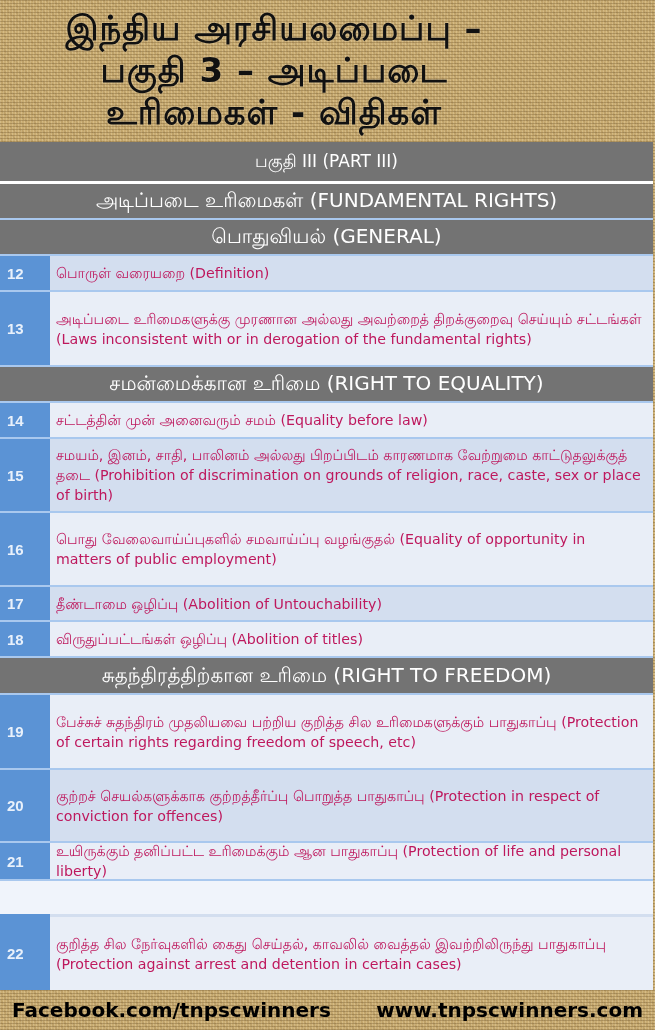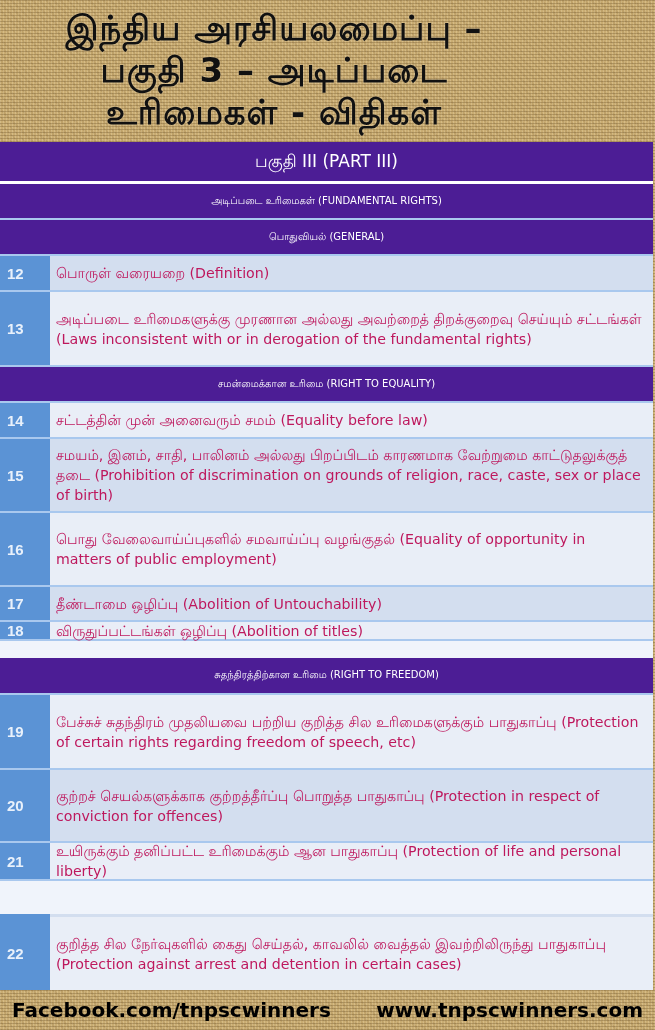--- a/index.html
+++ b/index.html
@@ -19,28 +19,28 @@
     font-size:34px; line-height:42px; letter-spacing:1px; text-align:left;
     text-shadow: 0 0 2px rgba(255,240,210,0.5);
   }
   .title .line { display:block; white-space:nowrap; }
   .table {
     position:absolute; left:0; top:142px; width:653px; height:848px;
     background:#f0f4fb;
   }
   .band {
     position:absolute; left:0; width:653px;
-    background:#4c1d95;
+    background:#737373;
     color:#fff; display:flex; align-items:center; justify-content:center;
     font-family:"DejaVu Sans", sans-serif;
     border-bottom:2px solid #a9c8ee;
     box-sizing:border-box;
   }
   .band.part { font-size:17px; border-bottom:3px solid #ffffff; }
-  .band.sec { font-size:10px; }
+  .band.sec { font-size:20px; }
   .row {
     position:absolute; left:0; width:653px; display:flex;
     border-bottom:2px solid #a9c8ee; box-sizing:border-box;
   }
   .row .num {
     width:50px; flex:0 0 50px; background:#5b93d5; color:#e9f1fb;
     font-size:15px; font-weight:bold; display:flex; align-items:center;
     padding-left:7px; box-sizing:border-box;
     font-family:"Liberation Sans", sans-serif;
   }
@@ -92,21 +92,21 @@
     <div class="desc">சமயம், இனம், சாதி, பாலினம் அல்லது பிறப்பிடம் காரணமாக வேற்றுமை காட்டுதலுக்குத் தடை (Prohibition of discrimination on grounds of religion, race, caste, sex or place of birth)</div>
   </div>
   <div class="row even" style="top:371px;height:74px;">
     <div class="num">16</div>
     <div class="desc">பொது வேலைவாய்ப்புகளில் சமவாய்ப்பு வழங்குதல் (Equality of opportunity in matters of public employment)</div>
   </div>
   <div class="row odd" style="top:445px;height:35px;">
     <div class="num">17</div>
     <div class="desc">தீண்டாமை ஒழிப்பு (Abolition of Untouchability)</div>
   </div>
-  <div class="row even" style="top:480px;height:19px;">
+  <div class="row even" style="top:480px;height:36px;">
     <div class="num">18</div>
     <div class="desc">விருதுப்பட்டங்கள் ஒழிப்பு (Abolition of titles)</div>
   </div>
 
   <div class="band sec" style="top:516px;height:37px;">சுதந்திரத்திற்கான உரிமை (RIGHT TO FREEDOM)</div>
 
   <div class="row even" style="top:553px;height:75px;">
     <div class="num">19</div>
     <div class="desc">பேச்சுச் சுதந்திரம் முதலியவை பற்றிய குறித்த சில உரிமைகளுக்கும் பாதுகாப்பு (Protection of certain rights regarding freedom of speech, etc)</div>
   </div>

